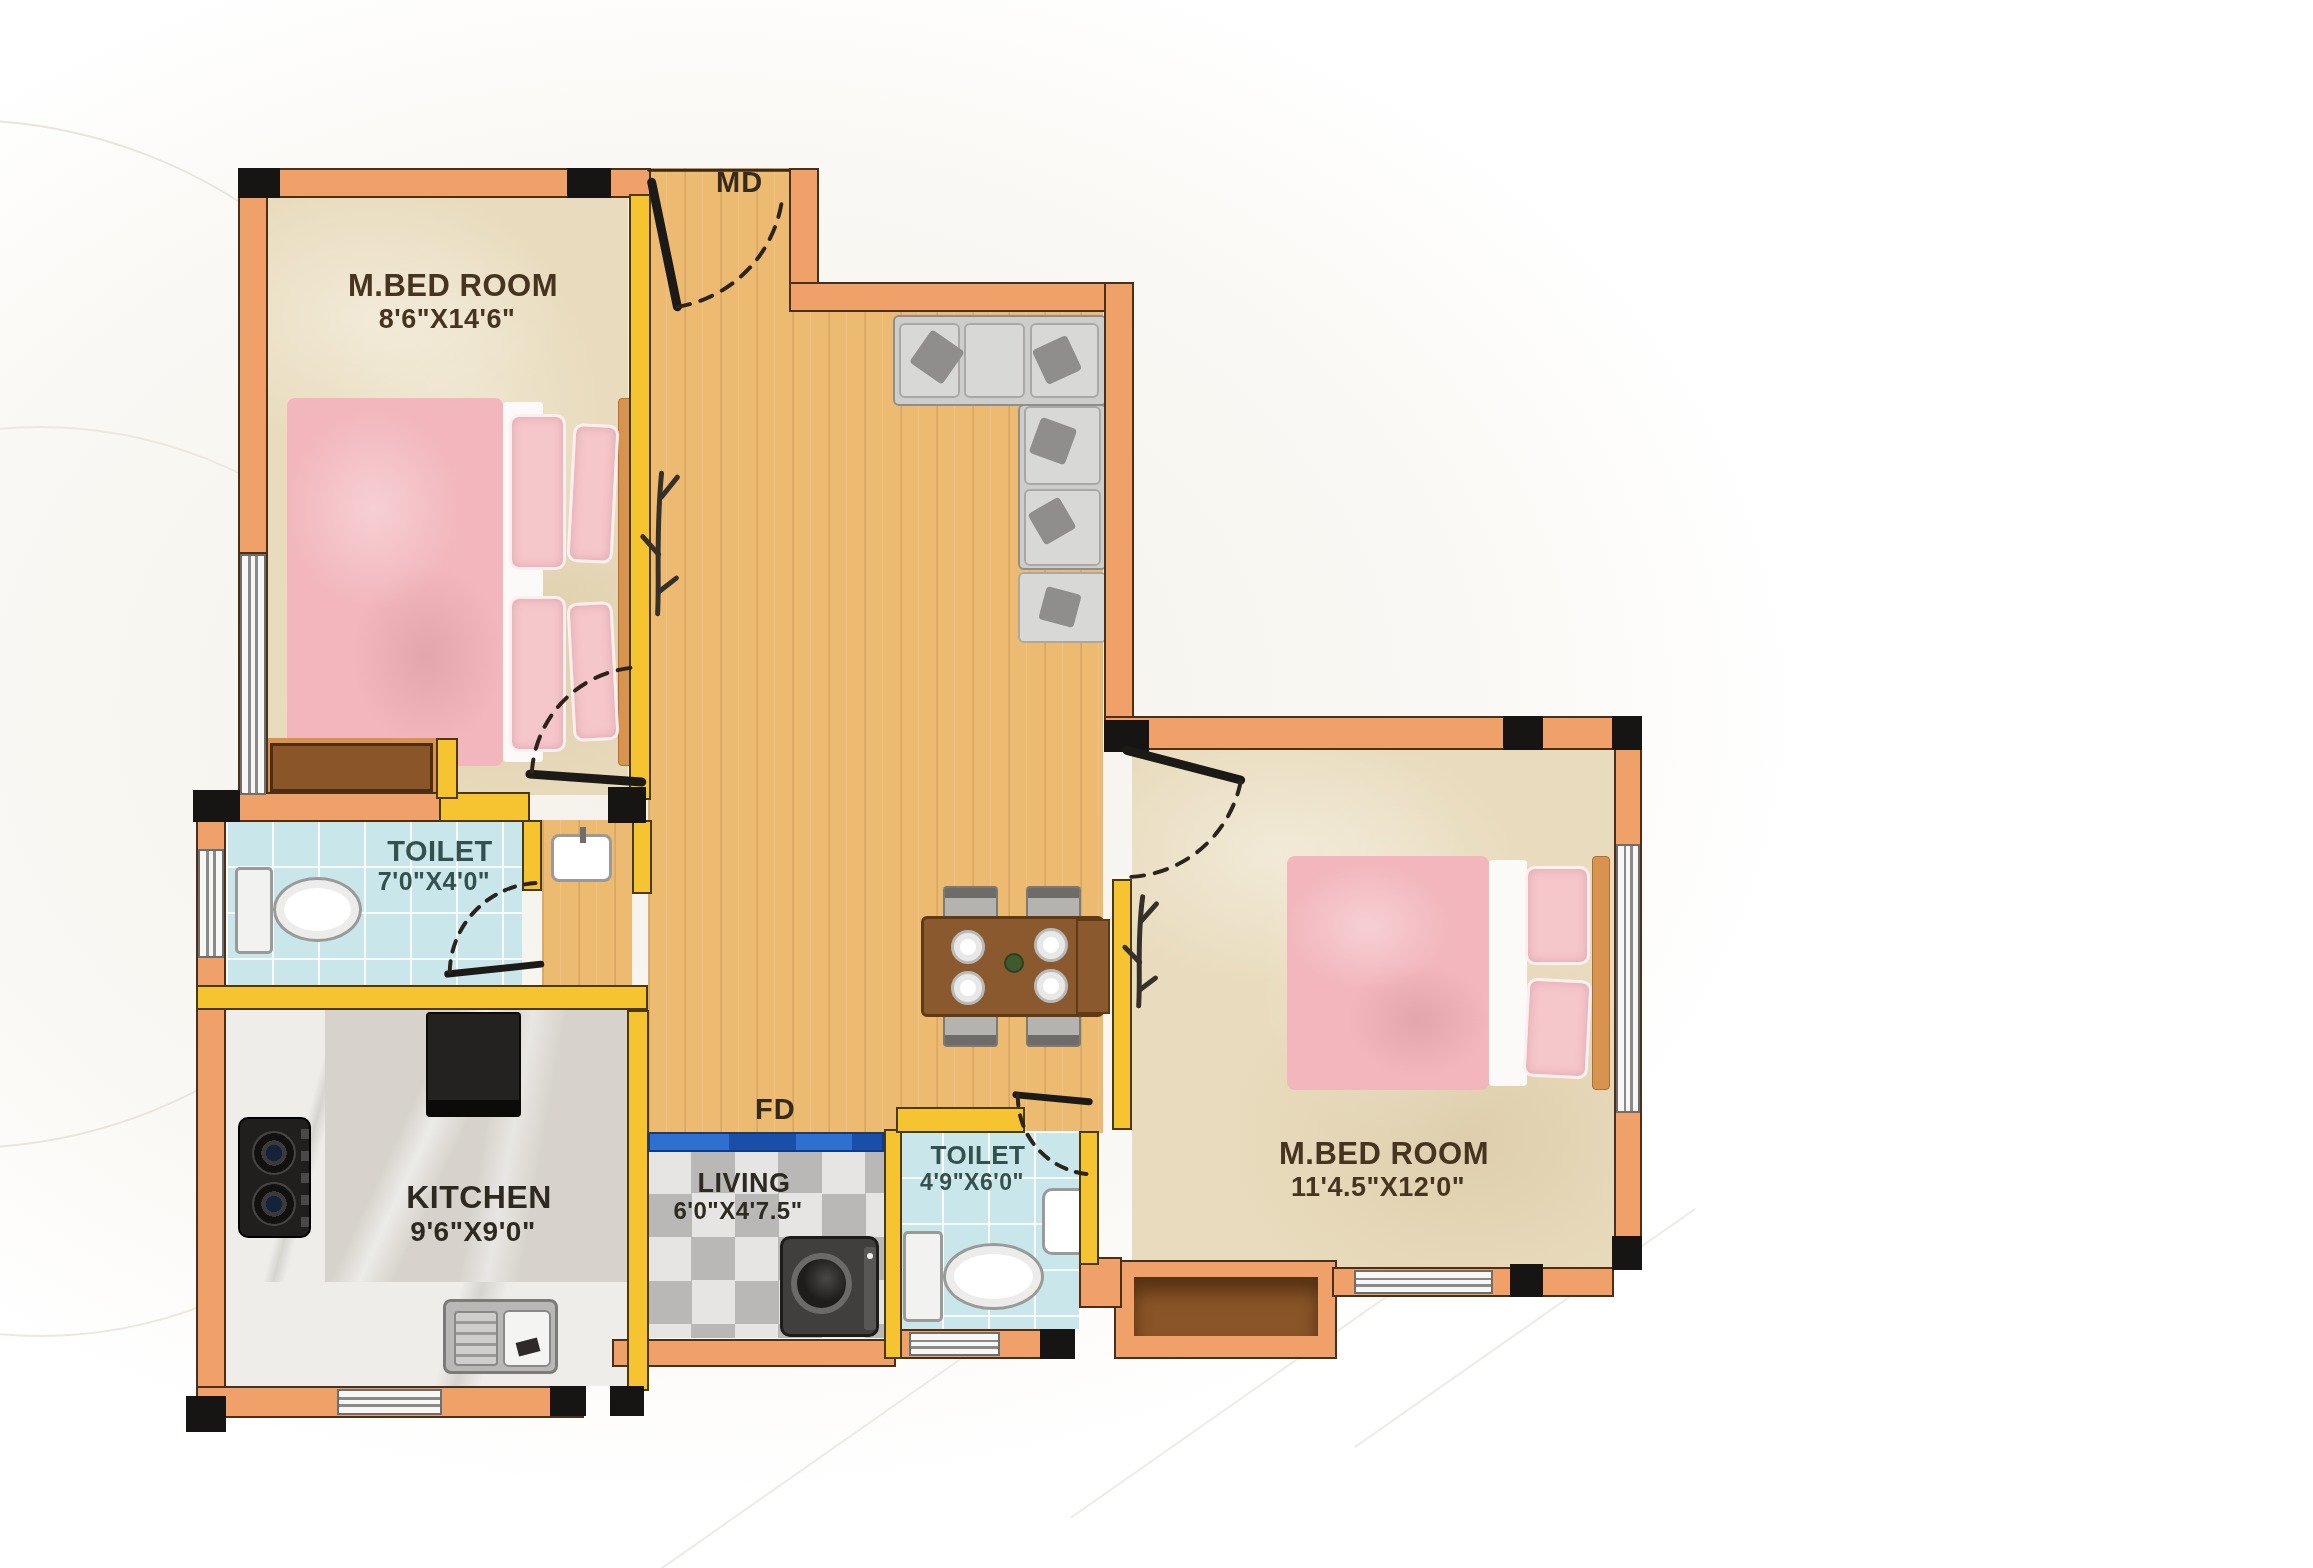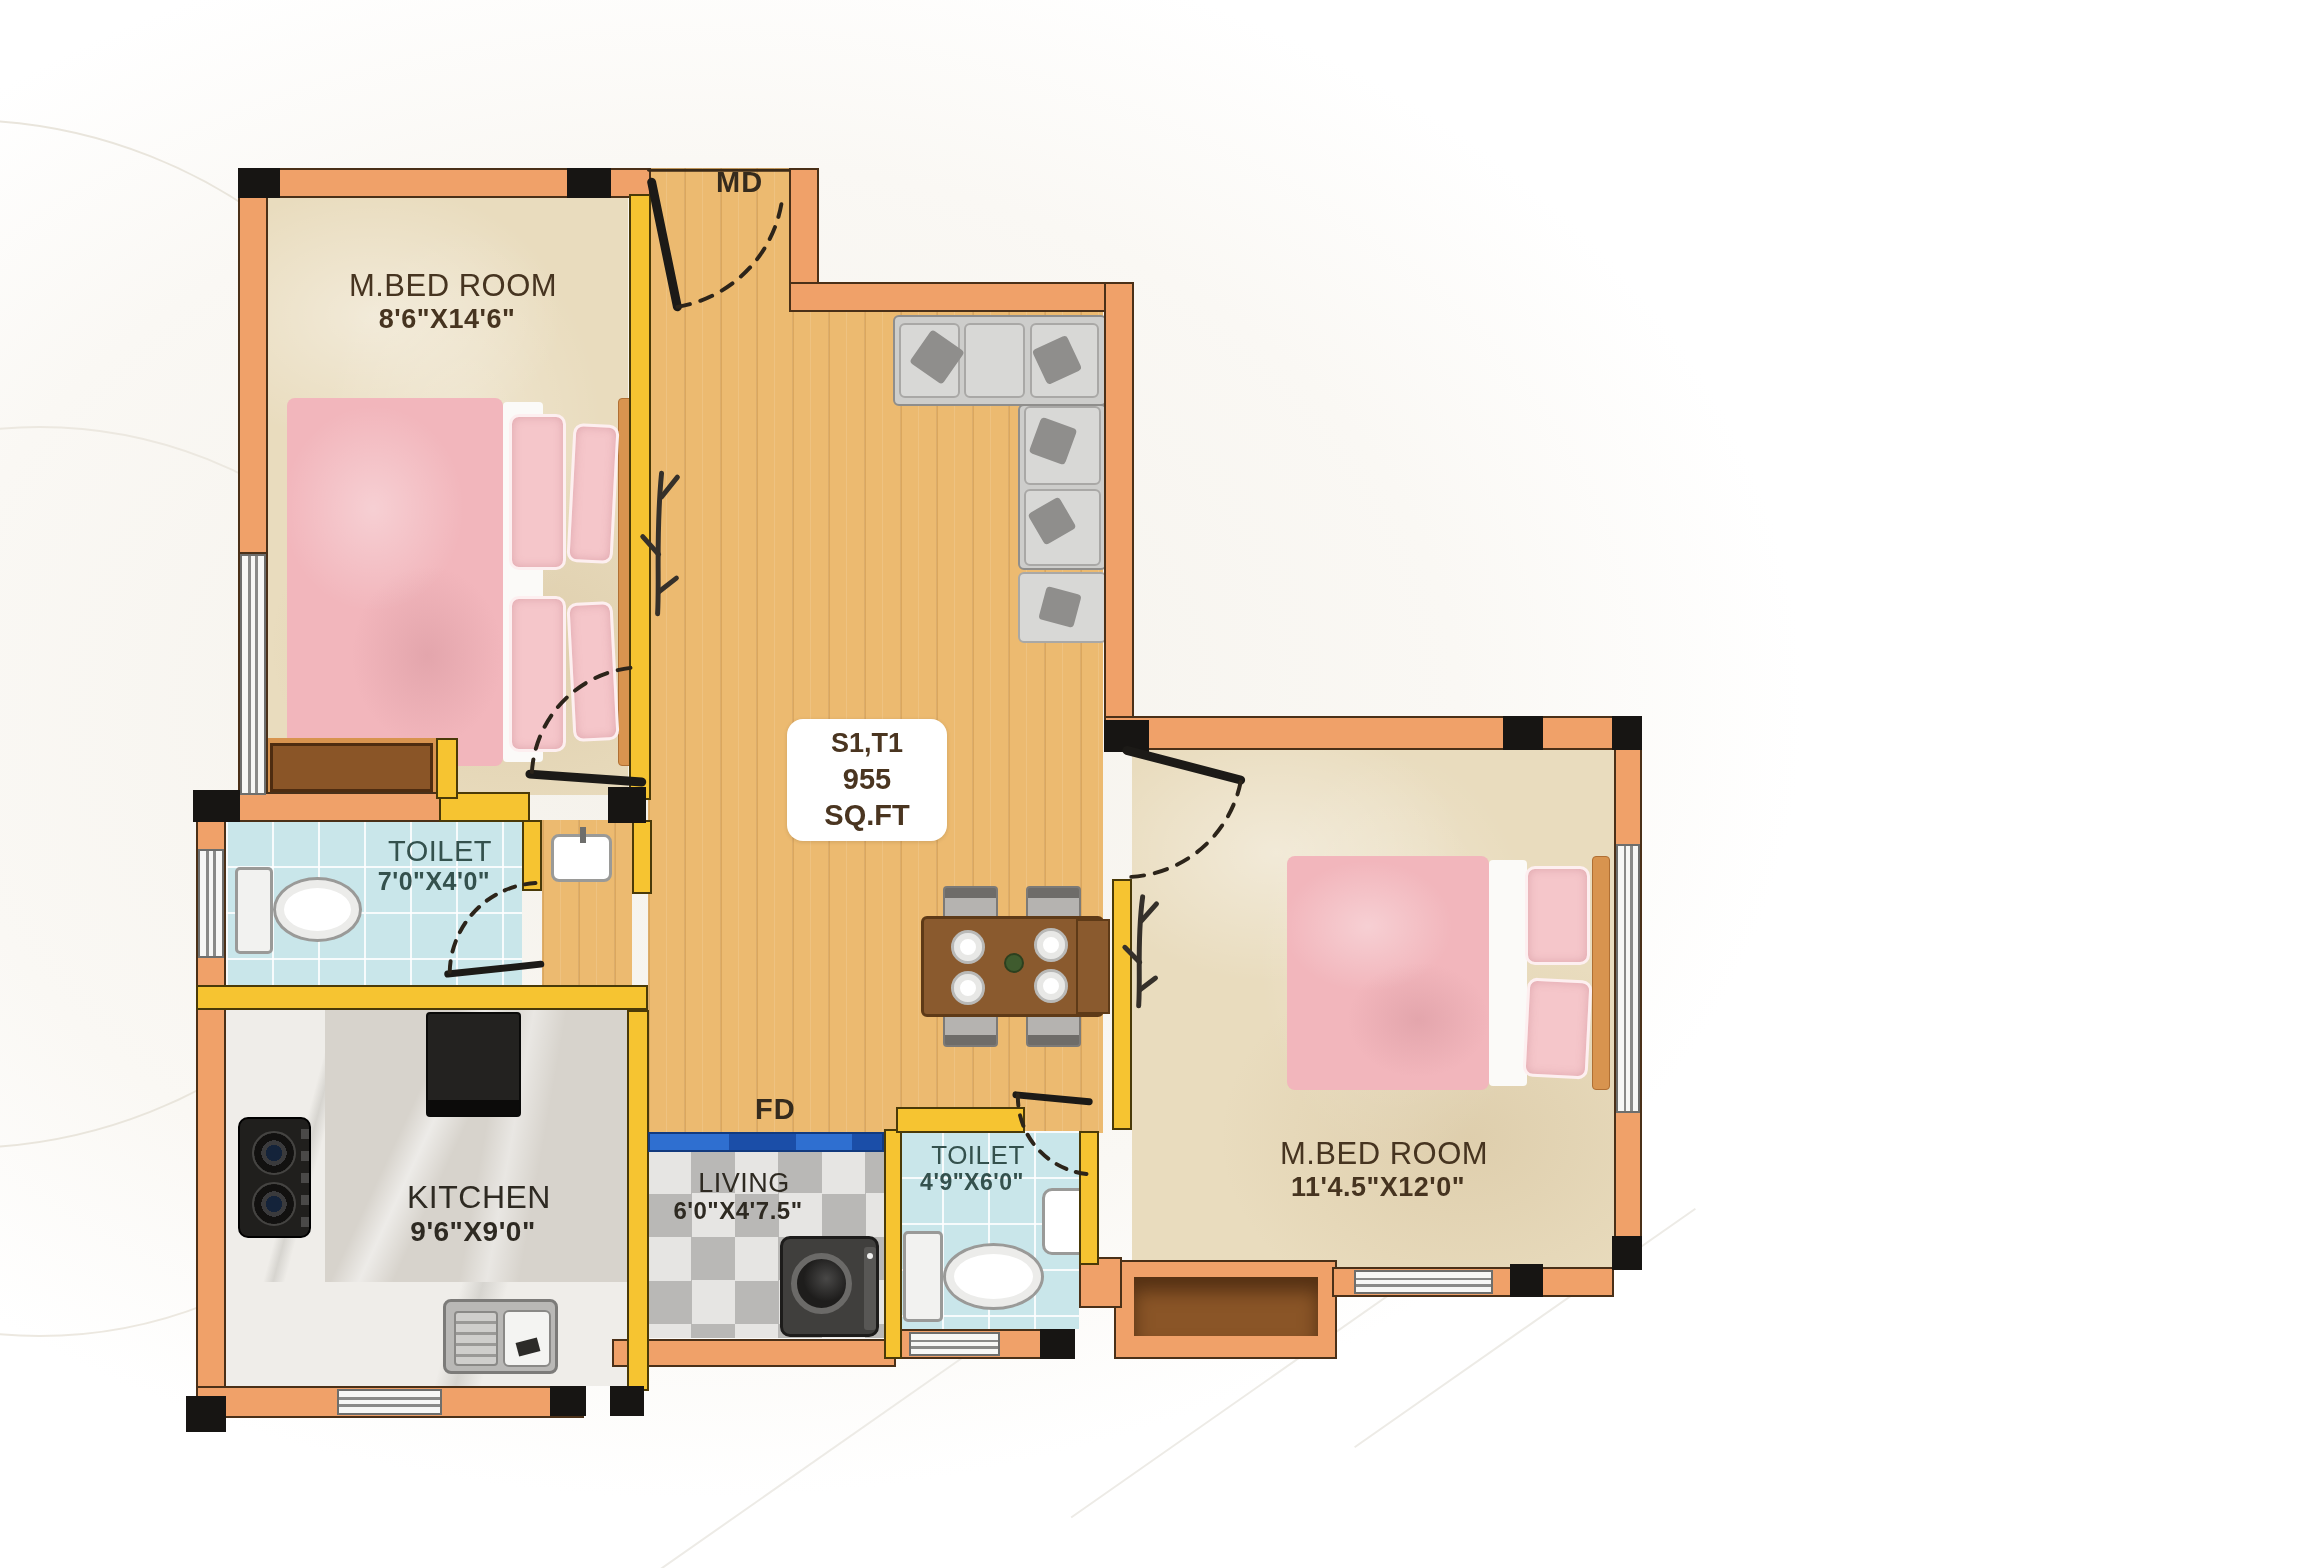--- a/index.html
+++ b/index.html
@@ -84,21 +84,21 @@
   .sink-outer{background:#b9b8b6; border:3px solid #7c7b79; border-radius:8px;}
   .sink-drain{background:repeating-linear-gradient(180deg,#cfcecc 0 8px, #9a9997 8px 11px); border:2px solid #8a8987; border-radius:4px;}
   .sink-basin{background:#f4f4f2; border:2px solid #8a8987; border-radius:6px;}
   .washer{background:#403f3d; border:3px solid #1d1c1b; border-radius:10px;}
   .drum{background:#1e1d1c; border:6px solid #6b6a68; border-radius:50%;
     background-image:radial-gradient(circle at 60% 40%, rgba(200,200,200,.25), rgba(0,0,0,0) 55%);}
   .wardrobe{background:#8a5527; border:5px solid #d8944f; box-shadow:inset 0 0 0 3px #4e2c10;}
   .cab{background:#8a5a2e; border:2px solid #5e3a17;}
   
   .room-label{z-index:7; transform:translateX(-50%); text-align:center; line-height:1.12; white-space:nowrap;}
-  .rname{font-weight:400; letter-spacing:0.5px;margin-left:12px;}
+  .rname{font-weight:700; letter-spacing:0.5px;margin-left:12px;}
   .rdims{font-weight:700; letter-spacing:0.5px;}
   .c-brown{color:#463420;}
   .c-dark{color:#2e2a22;}
   .c-teal{color:#34514d;}
   .door-label{z-index:7; font-weight:700; color:#352b1d; letter-spacing:1px;}
   .badge{z-index:7; background:#ffffff; border-radius:16px; text-align:center; color:#4a3520;
     font-weight:700; padding:8px 10px; box-shadow:0 1px 4px rgba(0,0,0,.12); line-height:1.25;}
   svg.overlay{position:absolute; left:0; top:0; z-index:6;}
 </style>
 </head>
@@ -297,24 +297,20 @@
       </g>
     </g>
   </svg>
 
   <div class="abs room-label" style="left:447px;top:269px;">
     <div class="rname c-brown" style="font-size:31px;">M.BED ROOM</div>
     <div class="rdims c-brown" style="font-size:27px;">8'6"X14'6"</div>
   </div>
 
 
-  <div class="abs badge" style="left:787px;top:719px;width:160px;">
-    <div style="font-size:27px;">S1,T1</div>
-    <div style="font-size:29px;">955 SQ.FT</div>
-  </div>
 
   <div class="abs room-label" style="left:434px;top:835px;">
     <div class="rname c-teal" style="font-size:29px;">TOILET</div>
     <div class="rdims c-teal" style="font-size:25px;">7'0"X4'0"</div>
   </div>
 
   <div class="abs room-label" style="left:473px;top:1180px;">
     <div class="rname c-dark" style="font-size:32px;">KITCHEN</div>
     <div class="rdims c-dark" style="font-size:28px;">9'6"X9'0"</div>
   </div>

